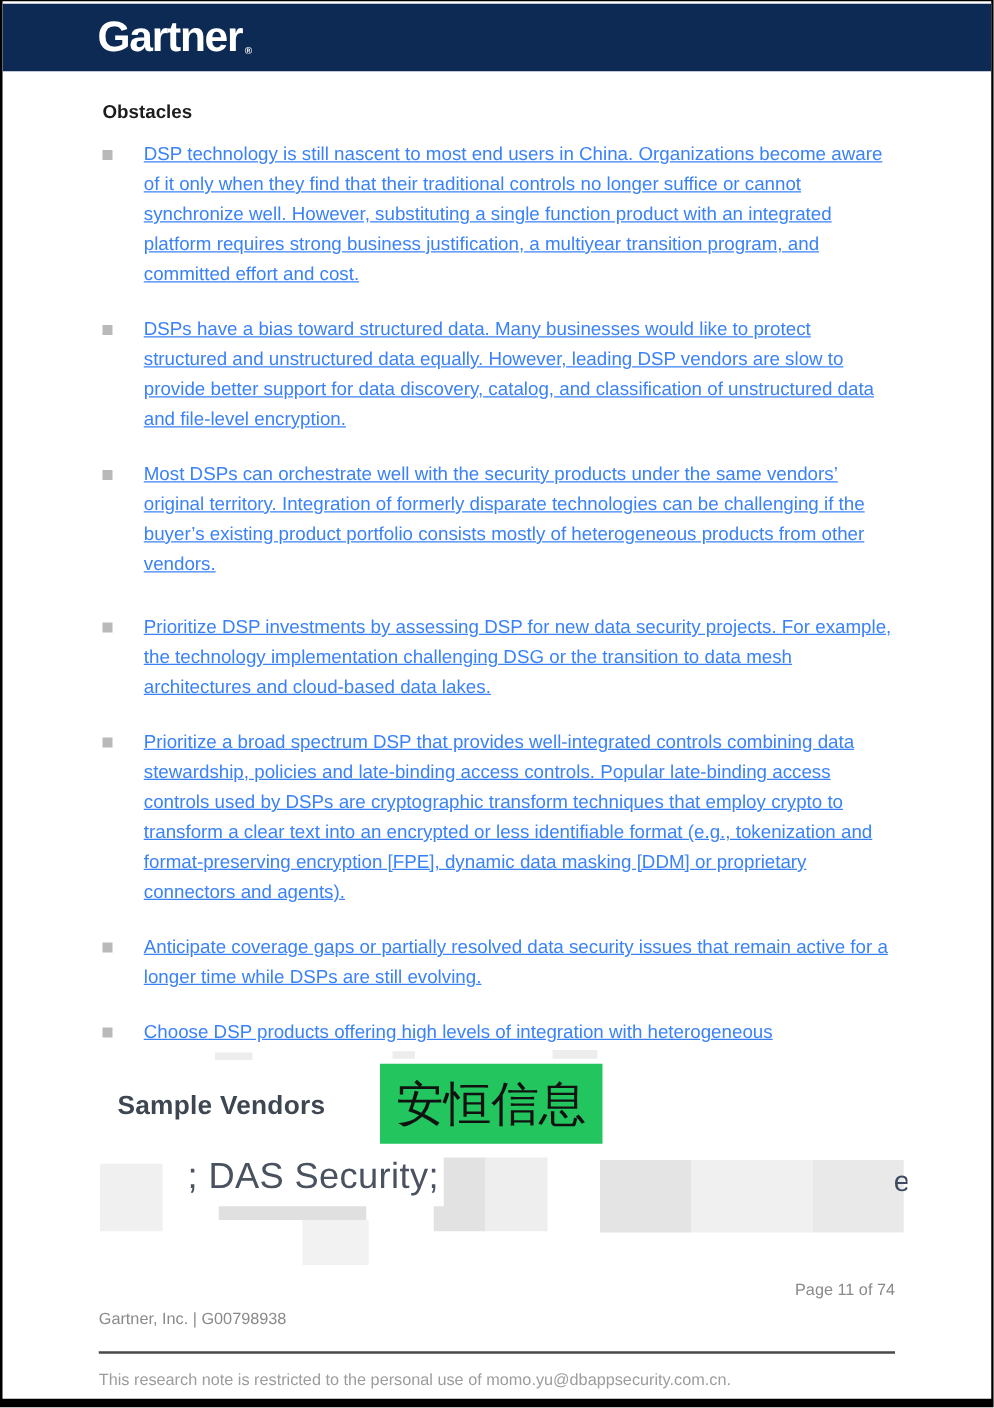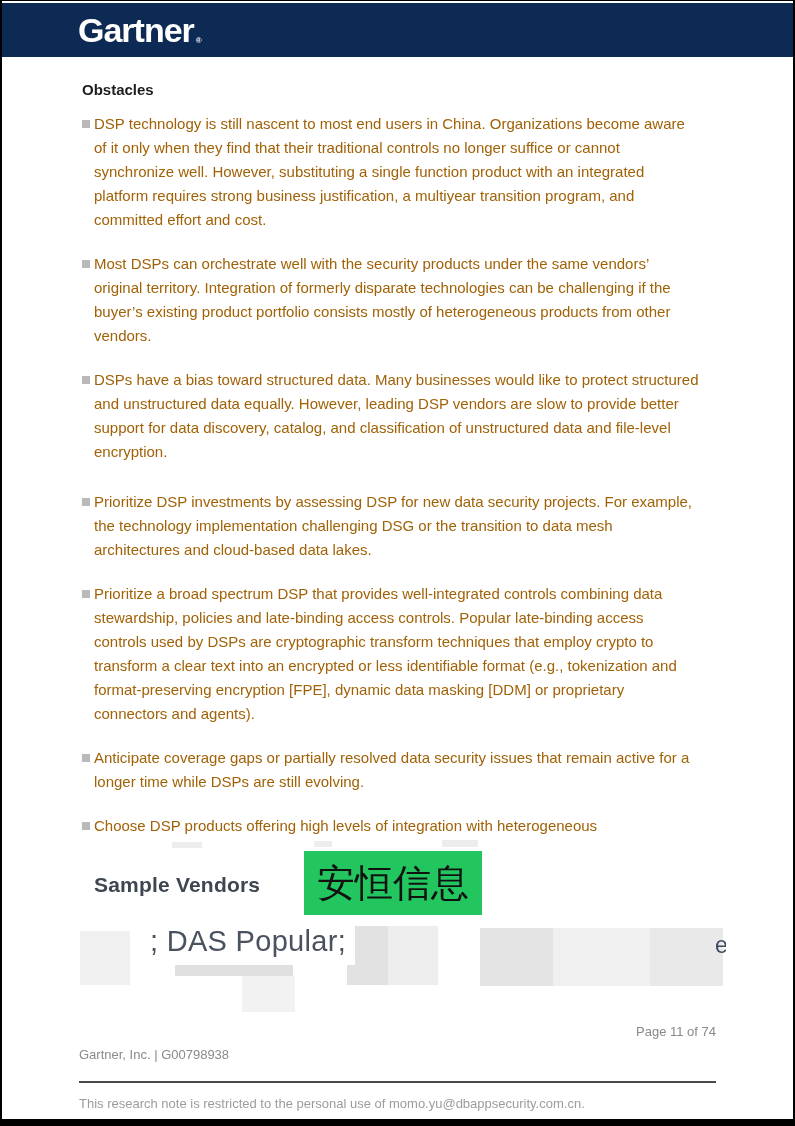--- a/index.html
+++ b/index.html
@@ -36,22 +36,22 @@
     font-size:15px; font-weight:bold; color:#1d1d1d;
     margin-bottom:14px;
   }
   .section + .section { margin-top:26px; }
   .bullet { display:flex; margin-bottom:20px; }
   .bullet:last-child { margin-bottom:0; }
   .bullet-sq {
     flex:none; width:8px; height:8px; background:#b9b9b9; margin-top:8px;
   }
   .bullet-text {
-    margin-left:4px; width:605px;
-    font-size:15px; line-height:24px; color:#a16207;
+    margin-left:25px; width:605px;
+    font-size:15px; line-height:24px; color:#3b82f6;text-decoration:underline;
   }
 
   
   .smudge { position:absolute; background:#ededed; }
   .v-label {
     position:absolute; left:92px; top:870px;
     font-size:21px; font-weight:bold; color:#3d4651; letter-spacing:0.2px;
     z-index:4; background:#fff; padding:2px 4px 4px 0;
   }
   .v-cn {
@@ -106,25 +106,25 @@
   <div class="content">
 
     <div class="section">
       <div class="sec-heading">Obstacles</div>
       <div class="bullet">
         <span class="bullet-sq"></span>
         <div class="bullet-text">DSP technology is still nascent to most end users in China. Organizations become aware of it only when they find that their traditional controls no longer suffice or cannot synchronize well. However, substituting a single function product with an integrated platform requires strong business justification, a multiyear transition program, and committed effort and cost.</div>
       </div>
       <div class="bullet">
         <span class="bullet-sq"></span>
-        <div class="bullet-text">Most DSPs can orchestrate well with the security products under the same vendors’ original territory. Integration of formerly disparate technologies can be challenging if the buyer’s existing product portfolio consists mostly of heterogeneous products from other vendors.</div>
+        <div class="bullet-text">DSPs have a bias toward structured data. Many businesses would like to protect structured and unstructured data equally. However, leading DSP vendors are slow to provide better support for data discovery, catalog, and classification of unstructured data and file-level encryption.</div>
       </div>
       <div class="bullet">
         <span class="bullet-sq"></span>
-        <div class="bullet-text">DSPs have a bias toward structured data. Many businesses would like to protect structured and unstructured data equally. However, leading DSP vendors are slow to provide better support for data discovery, catalog, and classification of unstructured data and file-level encryption.</div>
+        <div class="bullet-text">Most DSPs can orchestrate well with the security products under the same vendors’ original territory. Integration of formerly disparate technologies can be challenging if the buyer’s existing product portfolio consists mostly of heterogeneous products from other vendors.</div>
       </div>
     </div>
 
     <div class="section">
       <div class="bullet">
         <span class="bullet-sq"></span>
         <div class="bullet-text">Prioritize DSP investments by assessing DSP for new data security projects. For example, the technology implementation challenging DSG or the transition to data mesh architectures and cloud-based data lakes.</div>
       </div>
       <div class="bullet">
         <span class="bullet-sq"></span>
@@ -144,21 +144,21 @@
 
   <div class="smudge" style="left:170px; top:841px; width:30px; height:6px;"></div>
   <div class="smudge" style="left:312px; top:840px; width:18px; height:6px;"></div>
   <div class="smudge" style="left:440px; top:839px; width:36px; height:7px;"></div>
 
   <div class="v-label">Sample Vendors</div>
   <div class="v-cn">安恒信息</div>
 
   <div class="redact r1"></div>
   <div class="v-en-box">
-    <span class="v-en-text">; DAS Popular;</span>
+    <span class="v-en-text">; DAS Security;</span>
   </div>
   <div class="redact r2"></div>
   <div class="redact r3"></div>
   <div class="redact r4"></div>
   <div class="redact r5"></div>
   <div class="partial-char">e</div>
 
   <div class="f-left">Gartner, Inc. | G00798938</div>
   <div class="f-right">Page 11 of 74</div>
   <div class="f-rule"></div>

